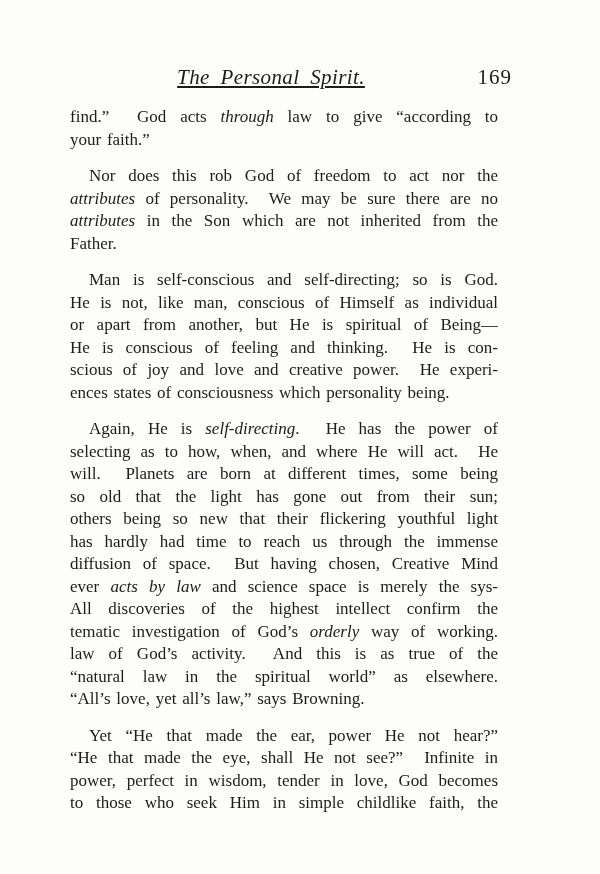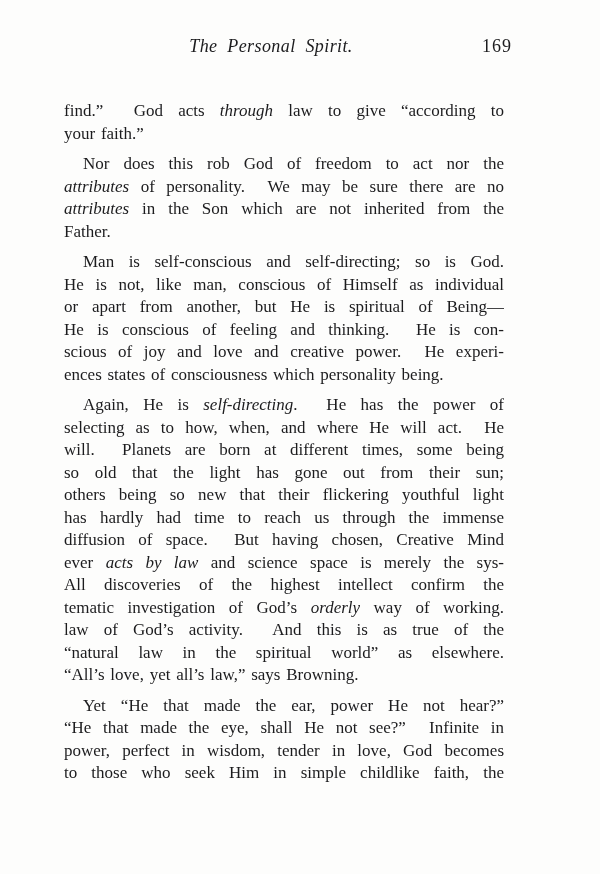--- a/index.html
+++ b/index.html
@@ -19,26 +19,27 @@
   .page {
     position: relative;
     width: 600px;
     height: 874px;
     background: var(--paper);
     color: var(--ink);
     font-family: "Liberation Serif", "DejaVu Serif", serif;
   }
   .page-header {
     position: absolute;
-    top: 35px;
+    top: 66px;
     left: 56px;
     width: 456px;
     height: 22px;
-    font-size: 18px;
+    font-size: 21px;
     line-height: 22px;
+    text-decoration: underline;
   }
   .running-title {
     display: block;
     text-align: center;
     font-style: italic;
     word-spacing: 5px;
     letter-spacing: 0.4px;
     padding-right: 26px; 
   }
   .page-number {
@@ -51,21 +52,21 @@
   .page-body {
     position: absolute;
     top: 92px;
     left: 56px;
     width: 456px;
     font-size: 17px;
     line-height: 22.5px;
     word-spacing: 1.5px;
   }
   .paragraph {
-    margin: 8px;
+    margin: 14px;
   }
   .line {
     text-align: justify;
     text-align-last: justify;
     -moz-text-align-last: justify;
     white-space: normal;
     overflow: hidden;
   }
   .line.last {
     text-align-last: left;

